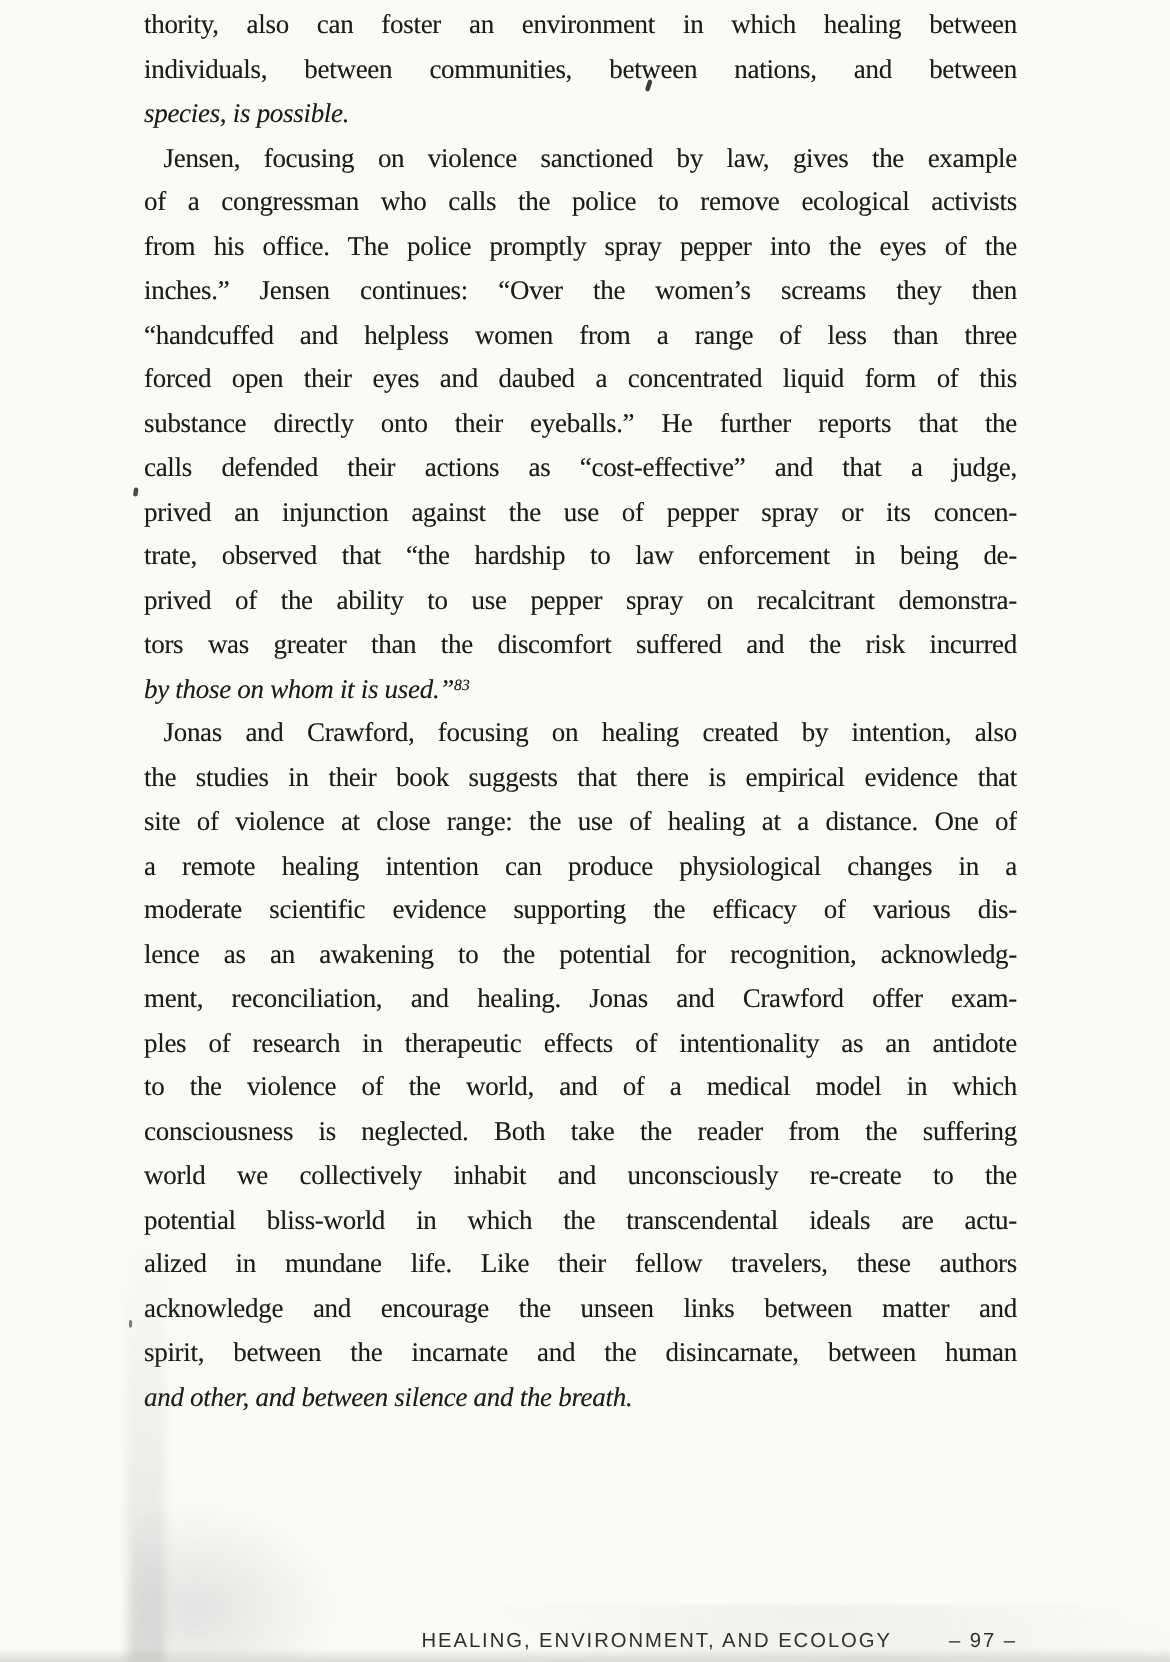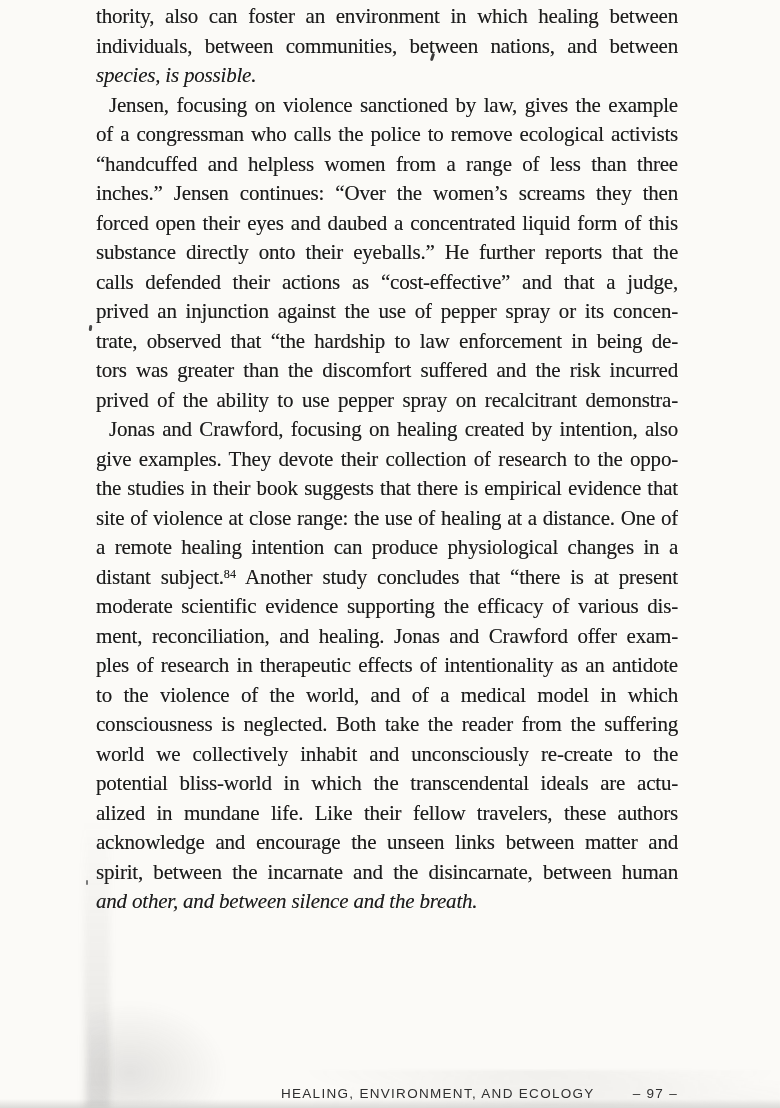--- a/index.html
+++ b/index.html
@@ -5,21 +5,21 @@
   :root { --paper:#fbfaf7; --ink:#1c1c1c; --footer-ink:#2e2e2e; }
   html,body { margin:0; padding:0; }
   body { background:#e9e9e7; }
   .page {
     position:relative; width:780px; height:1108px;
     background:var(--paper); overflow:hidden;
     font-family:"Liberation Serif","DejaVu Serif",serif;
   }
   .text-block {
     position:absolute; left:96px; top:2px; width:582px;
-    font-size:21px; line-height:29.5px; letter-spacing:-0.2px;
+    font-size:18px; line-height:29.5px; letter-spacing:-0.2px;
     color:var(--ink);
     text-shadow:0 0 0.4px rgba(20,20,20,0.45);
   }
   .para { margin:0; }
   .line {
     text-align:justify; text-align-last:justify;
     height:29.5px; overflow:hidden;
   }
   .line.last { text-align-last:left;font-style:italic; }
   .line.indent { text-indent:13px; }
@@ -68,40 +68,41 @@
 
   <div class="text-block">
       <div class="para">
         <div class="line">thority, also can foster an environment in which healing between</div>
         <div class="line">individuals, between communities, between nations, and between</div>
         <div class="line last">species, is possible.</div>
       </div>
       <div class="para">
         <div class="line indent">Jensen, focusing on violence sanctioned by law, gives the example</div>
         <div class="line">of a congressman who calls the police to remove ecological activists</div>
+        <div class="line">from his office. The police promptly spray pepper into the eyes of the</div>
+        <div class="line">inches.” Jensen continues: “Over the women’s screams they then</div>
         <div class="line">“handcuffed and helpless women from a range of less than three</div>
-        <div class="line">inches.” Jensen continues: “Over the women’s screams they then</div>
         <div class="line">forced open their eyes and daubed a concentrated liquid form of this</div>
         <div class="line">substance directly onto their eyeballs.” He further reports that the</div>
         <div class="line">calls defended their actions as “cost-effective” and that a judge,</div>
         <div class="line">prived an injunction against the use of pepper spray or its concen-</div>
         <div class="line">trate, observed that “the hardship to law enforcement in being de-</div>
+        <div class="line">prived of the ability to use pepper spray on recalcitrant demonstra-</div>
         <div class="line">tors was greater than the discomfort suffered and the risk incurred</div>
-        <div class="line">prived of the ability to use pepper spray on recalcitrant demonstra-</div>
+        <div class="line last">by those on whom it is used.”<sup>83</sup></div>
       </div>
       <div class="para">
         <div class="line indent">Jonas and Crawford, focusing on healing created by intention, also</div>
-        <div class="line">give examples. They devote their collection of research to the oppo-</div>
         <div class="line">the studies in their book suggests that there is empirical evidence that</div>
         <div class="line">site of violence at close range: the use of healing at a distance. One of</div>
         <div class="line">a remote healing intention can produce physiological changes in a</div>
-        <div class="line">distant subject.<sup>84</sup> Another study concludes that “there is at present</div>
         <div class="line">moderate scientific evidence supporting the efficacy of various dis-</div>
       </div>
       <div class="para">
+        <div class="line">lence as an awakening to the potential for recognition, acknowledg-</div>
         <div class="line">ment, reconciliation, and healing. Jonas and Crawford offer exam-</div>
         <div class="line">ples of research in therapeutic effects of intentionality as an antidote</div>
         <div class="line">to the violence of the world, and of a medical model in which</div>
         <div class="line">consciousness is neglected. Both take the reader from the suffering</div>
         <div class="line">world we collectively inhabit and unconsciously re-create to the</div>
         <div class="line">potential bliss-world in which the transcendental ideals are actu-</div>
         <div class="line">alized in mundane life. Like their fellow travelers, these authors</div>
         <div class="line">acknowledge and encourage the unseen links between matter and</div>
         <div class="line">spirit, between the incarnate and the disincarnate, between human</div>
         <div class="line last">and other, and between silence and the breath.</div>

